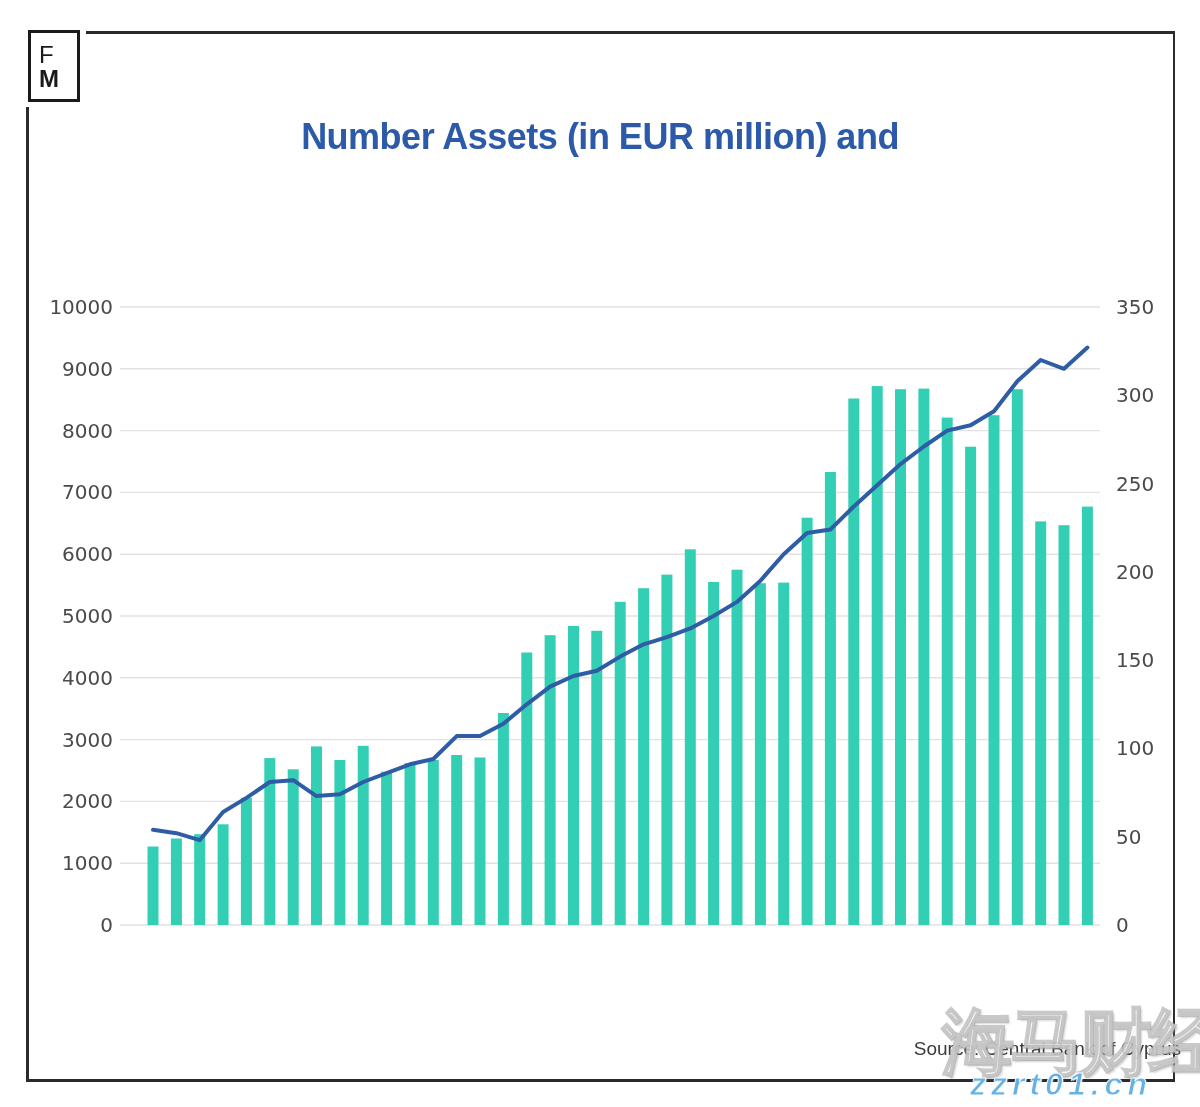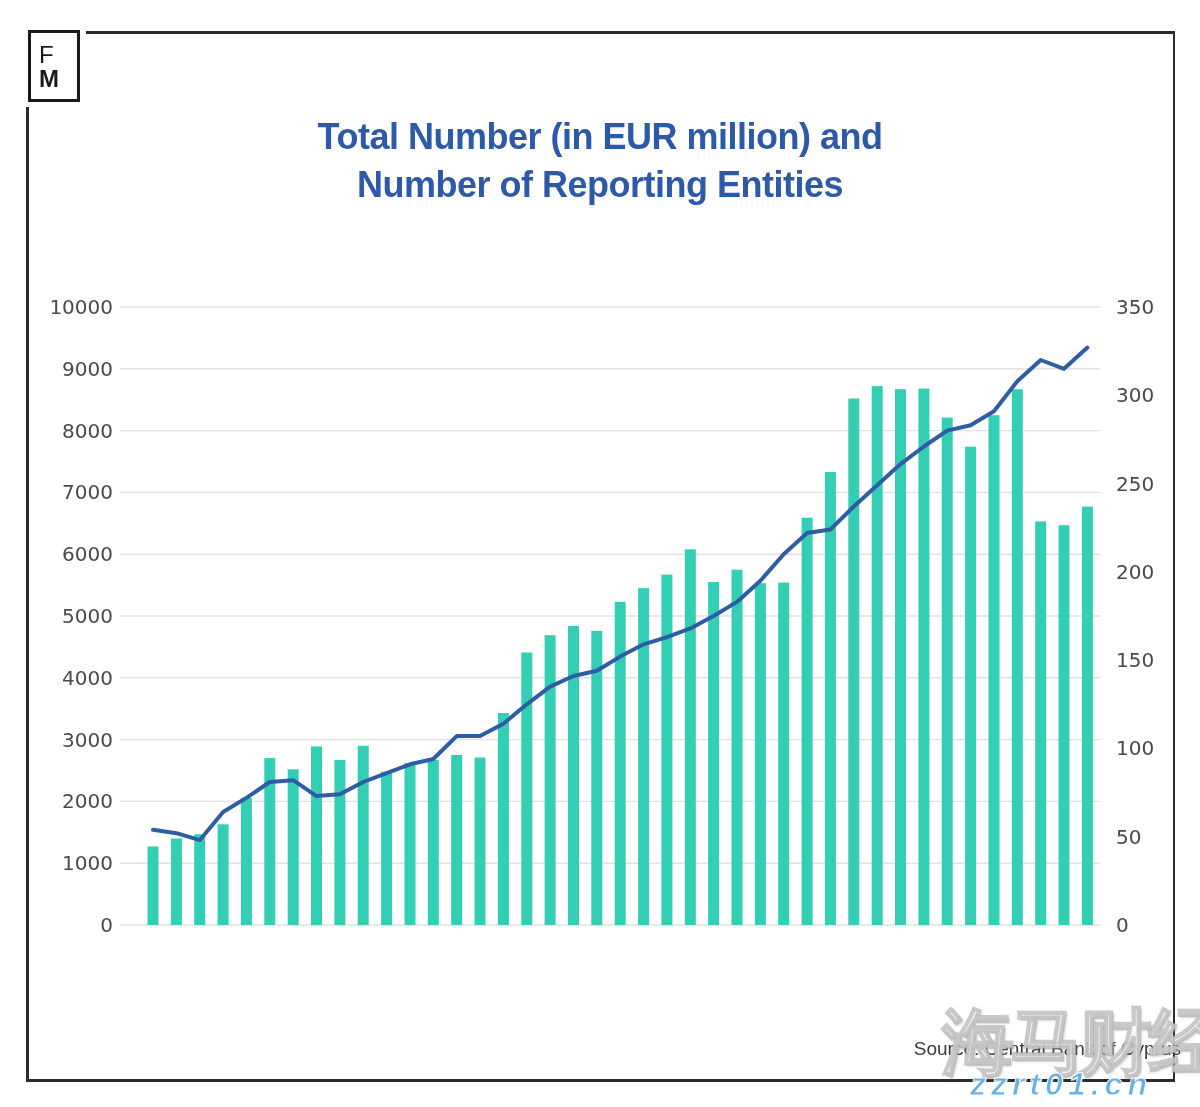--- a/index.html
+++ b/index.html
@@ -55,22 +55,21 @@
 <div class="frame-right"></div>
 <div class="frame-bottom"></div>
 <div class="frame-left"></div>
 
 <div class="logo">
   <span class="f">F</span>
   <span class="m">M</span>
 </div>
 
 <div class="title">
-  <div>Total Number (in EUR million) and</div>
-  <div>Number of Reporting Entities</div>
+  <div>Number Assets (in EUR million) and</div>
 </div>
 
 <svg class="chart-svg" id="chart" width="1200" height="1107" viewBox="0 0 1200 1107">
     <g>
       <line x1="120" x2="1100" y1="925" y2="925" stroke="#e2e2e2" stroke-width="1.4"></line>
       <line x1="120" x2="1100" y1="863.2" y2="863.2" stroke="#e2e2e2" stroke-width="1.4"></line>
       <line x1="120" x2="1100" y1="801.4" y2="801.4" stroke="#e2e2e2" stroke-width="1.4"></line>
       <line x1="120" x2="1100" y1="739.6" y2="739.6" stroke="#e2e2e2" stroke-width="1.4"></line>
       <line x1="120" x2="1100" y1="677.8" y2="677.8" stroke="#e2e2e2" stroke-width="1.4"></line>
       <line x1="120" x2="1100" y1="616" y2="616" stroke="#e2e2e2" stroke-width="1.4"></line>

